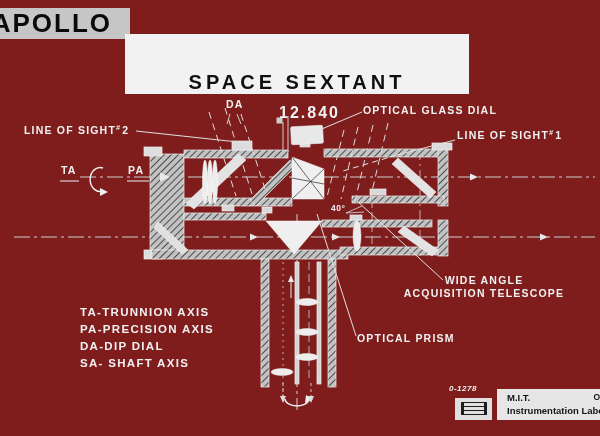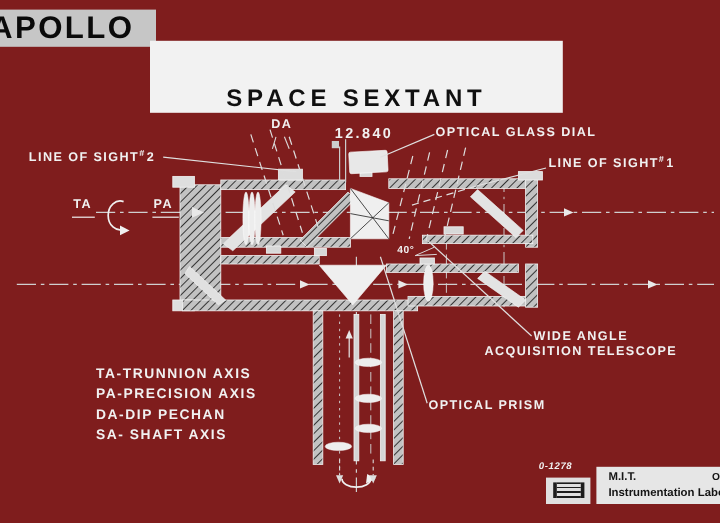--- a/index.html
+++ b/index.html
@@ -12,21 +12,21 @@
   #apollo-box span{font-size:26px;font-weight:bold;color:#0a0a0a;letter-spacing:2px;}
   
   #title-box{left:125px;top:34px;width:344px;height:60px;background:#f2f2f2;z-index:3;
              display:flex;flex-direction:row;align-items:flex-end;justify-content:center;}
   #title-line1{font-size:20px;font-weight:bold;color:#101010;letter-spacing:4px;}
   #title-line2{font-size:15px;font-weight:bold;color:#101010;letter-spacing:3px;margin-top:2px;}
   .supT{font-size:12px;vertical-align:4px;letter-spacing:0;}
   
   .lbl{position:absolute;color:#f1f1f1;font-weight:bold;font-size:10.5px;letter-spacing:1.2px;white-space:nowrap;z-index:4;}
   .sup{font-size:7.5px;vertical-align:4px;letter-spacing:0;}
-  #lbl-dial-value{font-size:12px;letter-spacing:2px;}
+  #lbl-dial-value{font-size:16px;letter-spacing:2px;}
   #lbl-angle{font-size:8.5px;letter-spacing:.5px;}
   #lbl-sa{font-size:11.5px;letter-spacing:5px;margin-top:32px;}
   #wide-block{left:403px;top:274px;width:162px;text-align:center;line-height:13px;font-size:10.5px;}
   #legend-block{left:80px;top:304px;line-height:17px;font-size:11.5px;letter-spacing:1.3px;}
   #lbl-drawno{font-size:8px;letter-spacing:.5px;font-style:italic;}
   
   #mit-bar{left:497px;top:389px;width:130px;height:31px;background:#e6e6e6;color:#141414;
            padding:3px 4px 0 10px;box-sizing:border-box;z-index:2;}
   #mit-bar .row1{display:flex;font-size:9.5px;font-weight:bold;}
   #mit-bar .date{margin-left:auto;font-size:8.5px;font-weight:bold;padding-right:6px;}
@@ -204,21 +204,21 @@
   <div class="lbl" id="wide-block">
     <div>WIDE ANGLE</div>
     <div>ACQUISITION TELESCOPE</div>
   </div>
   <div class="lbl" style="left:357px;top:332px">OPTICAL PRISM</div>
   <div class="lbl" id="lbl-sa" style="left:287px;top:411px">SA</div>
 
   <div class="lbl" id="legend-block">
     <div>TA-TRUNNION AXIS</div>
     <div>PA-PRECISION AXIS</div>
-    <div>DA-DIP PECHAN</div>
+    <div>DA-DIP DIAL</div>
     <div>SA- SHAFT AXIS</div>
   </div>
 
   <div class="lbl" id="lbl-drawno" style="left:449px;top:384px">0-1278</div>
   <div id="mit-seal" class="box">
     <div class="seal-inner"></div>
   </div>
   <div id="mit-bar" class="box">
     <div class="row1">
       <span>M.I.T.</span>

